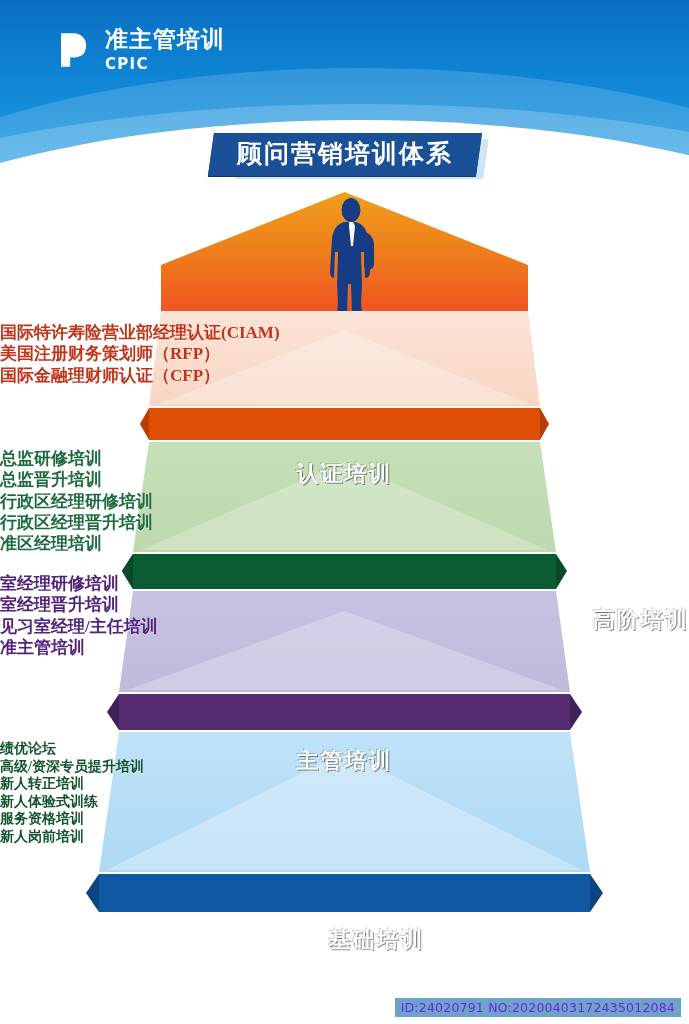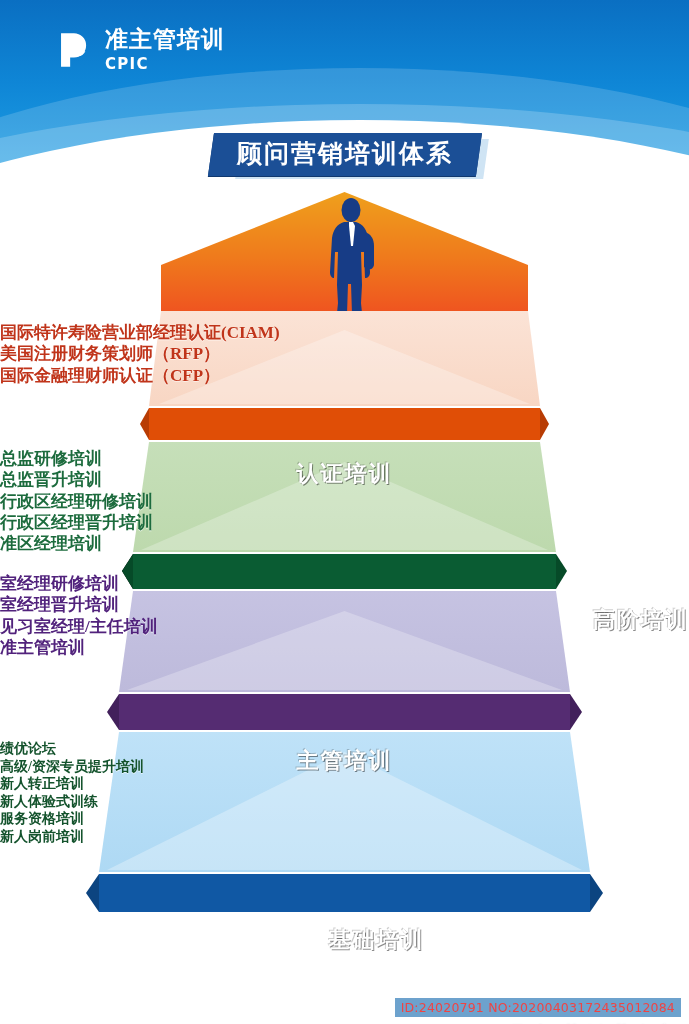--- a/index.html
+++ b/index.html
@@ -145,21 +145,21 @@
     color:#ffffff;font-size:17px;font-weight:bold;line-height:1;letter-spacing:.3px;
   }
   .f-right{
     position:absolute;right:6px;top:44px;z-index:9;
     color:#ffffff;font-size:23px;font-weight:bold;letter-spacing:1.5px;
     text-shadow:0 1px 2px rgba(0,40,80,.35);
   }
   .f-id{
     position:absolute;right:8px;top:998px;z-index:12;
     background:rgba(20,105,175,.62);
-    color:#ef4444;font-size:12.5px;letter-spacing:.2px;
+    color:#6d28d9;font-size:12.5px;letter-spacing:.2px;
     padding:2px 6px;
   }
 </style>
 </head>
 <body>
 
 <div id="poster">
 
   <div class="header-band">
     <div class="hdr-wave-a"></div>

